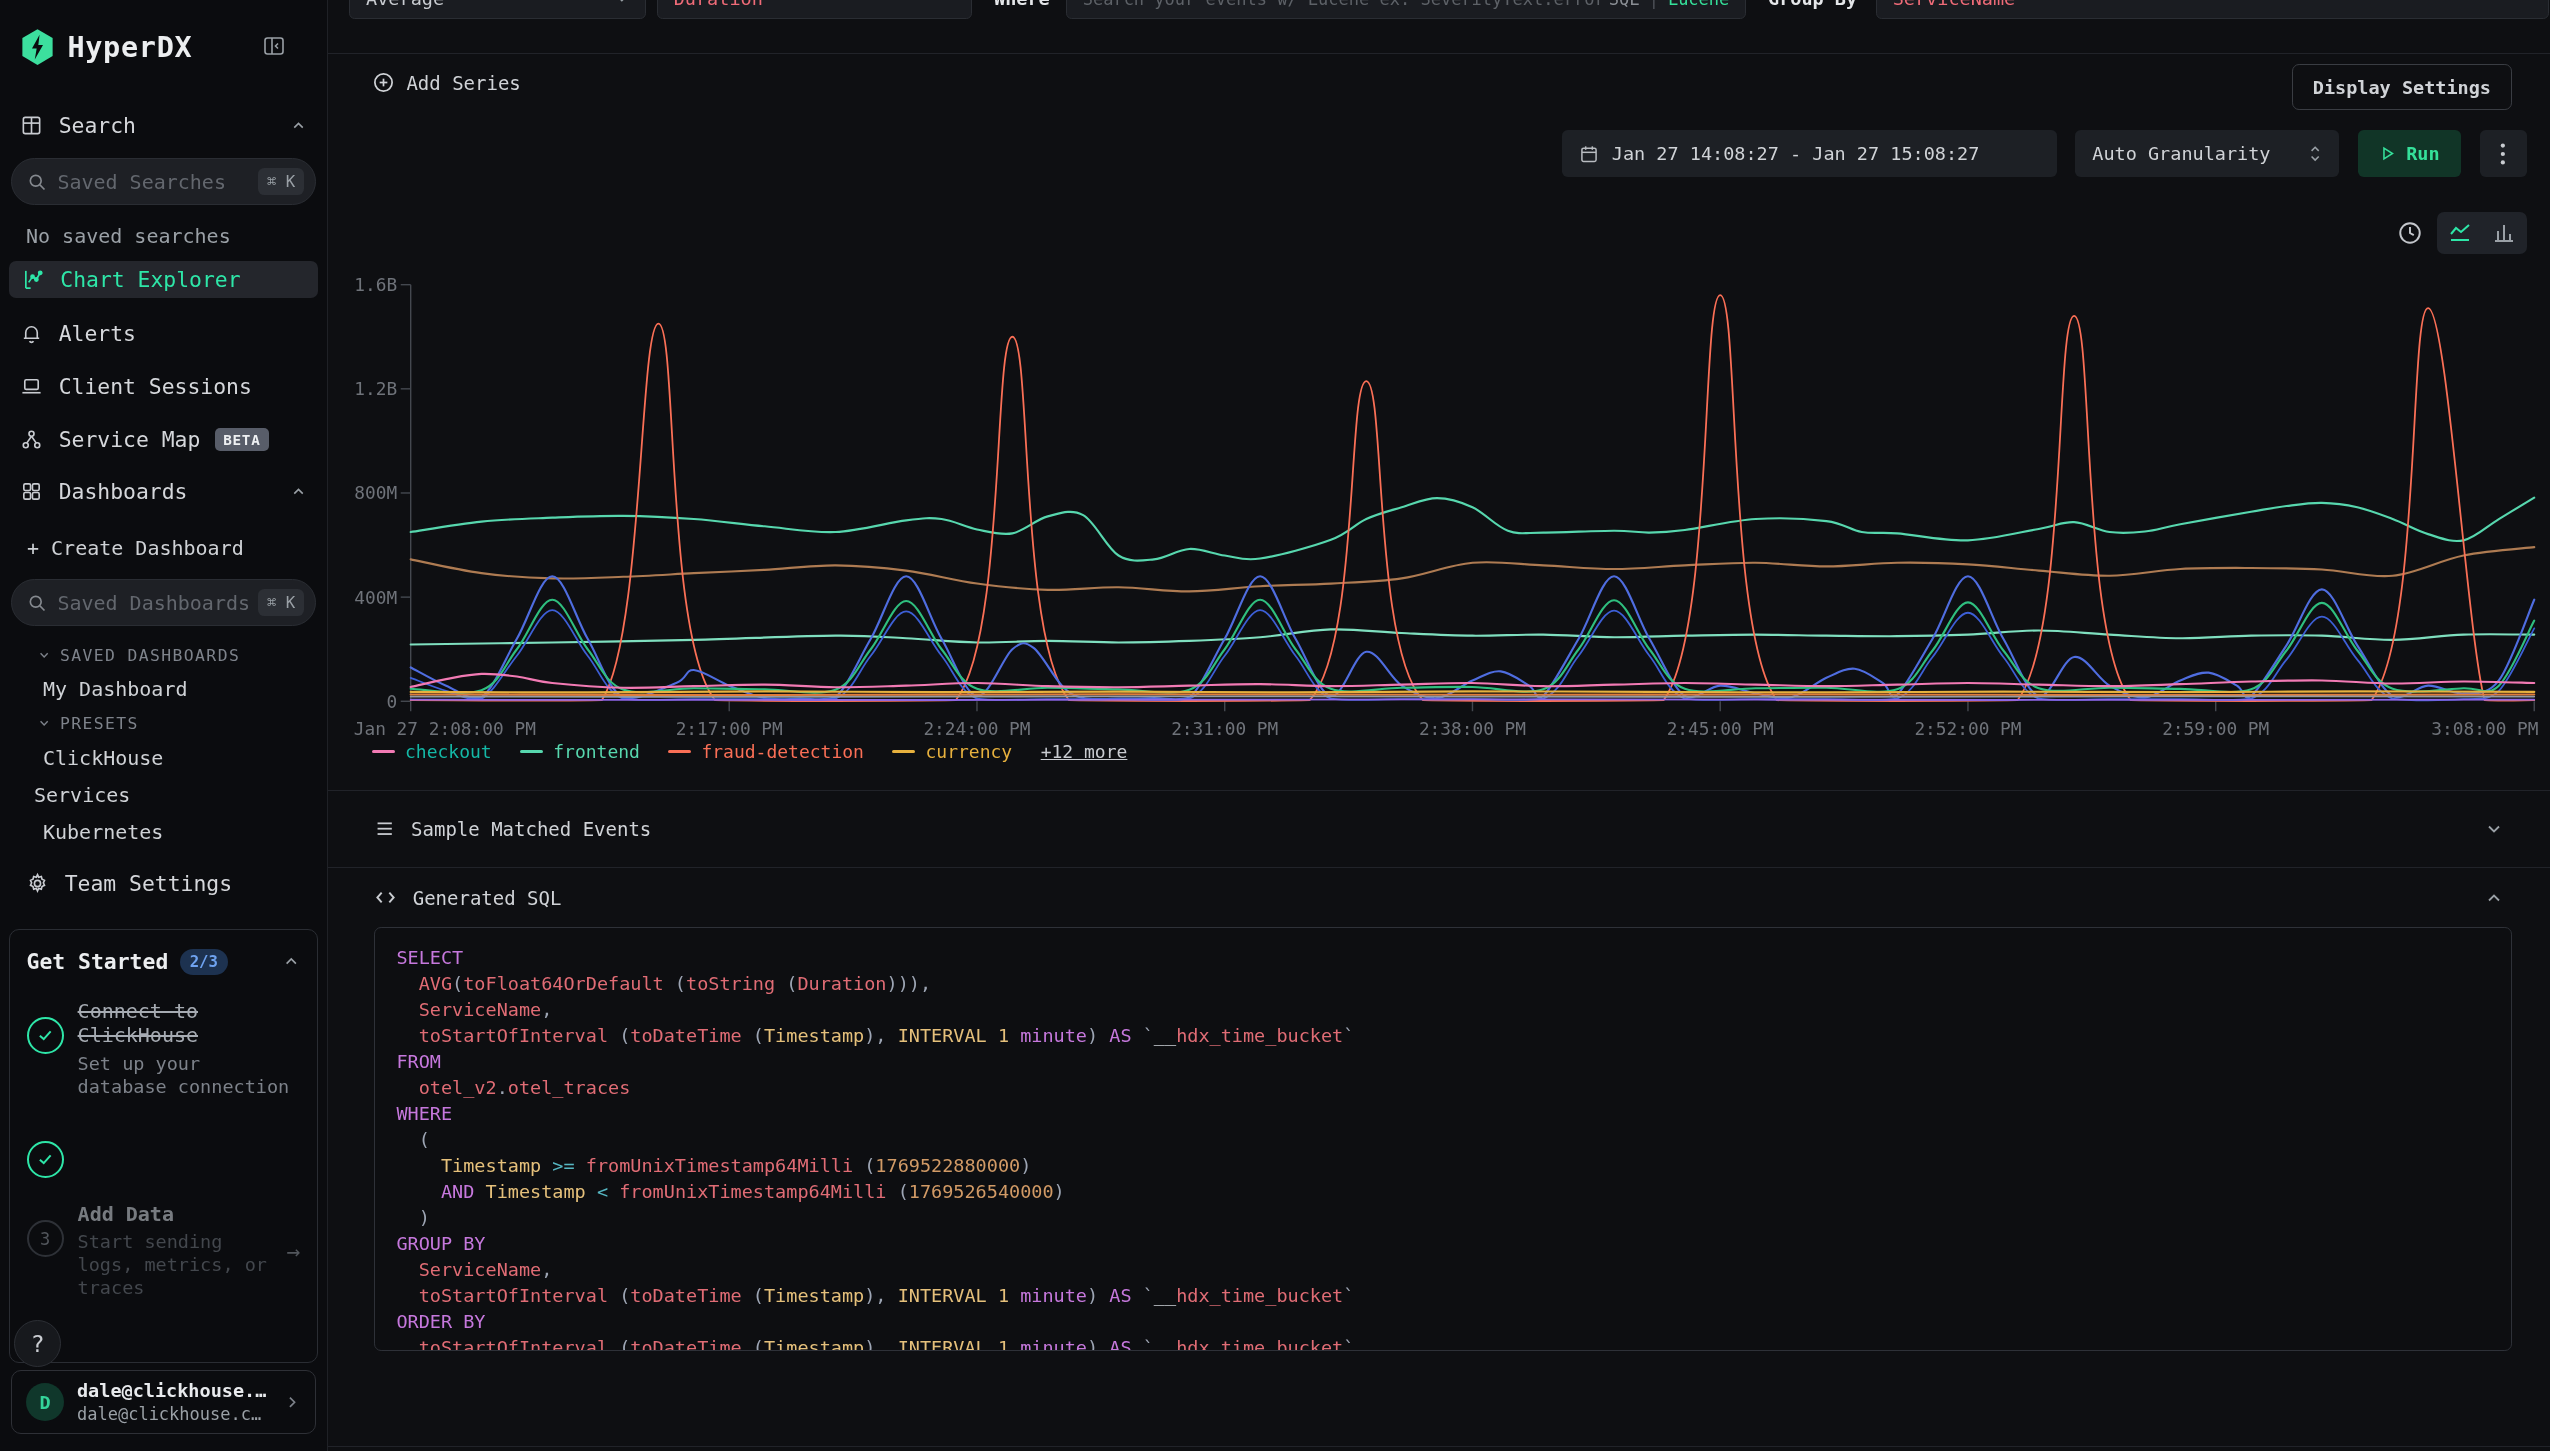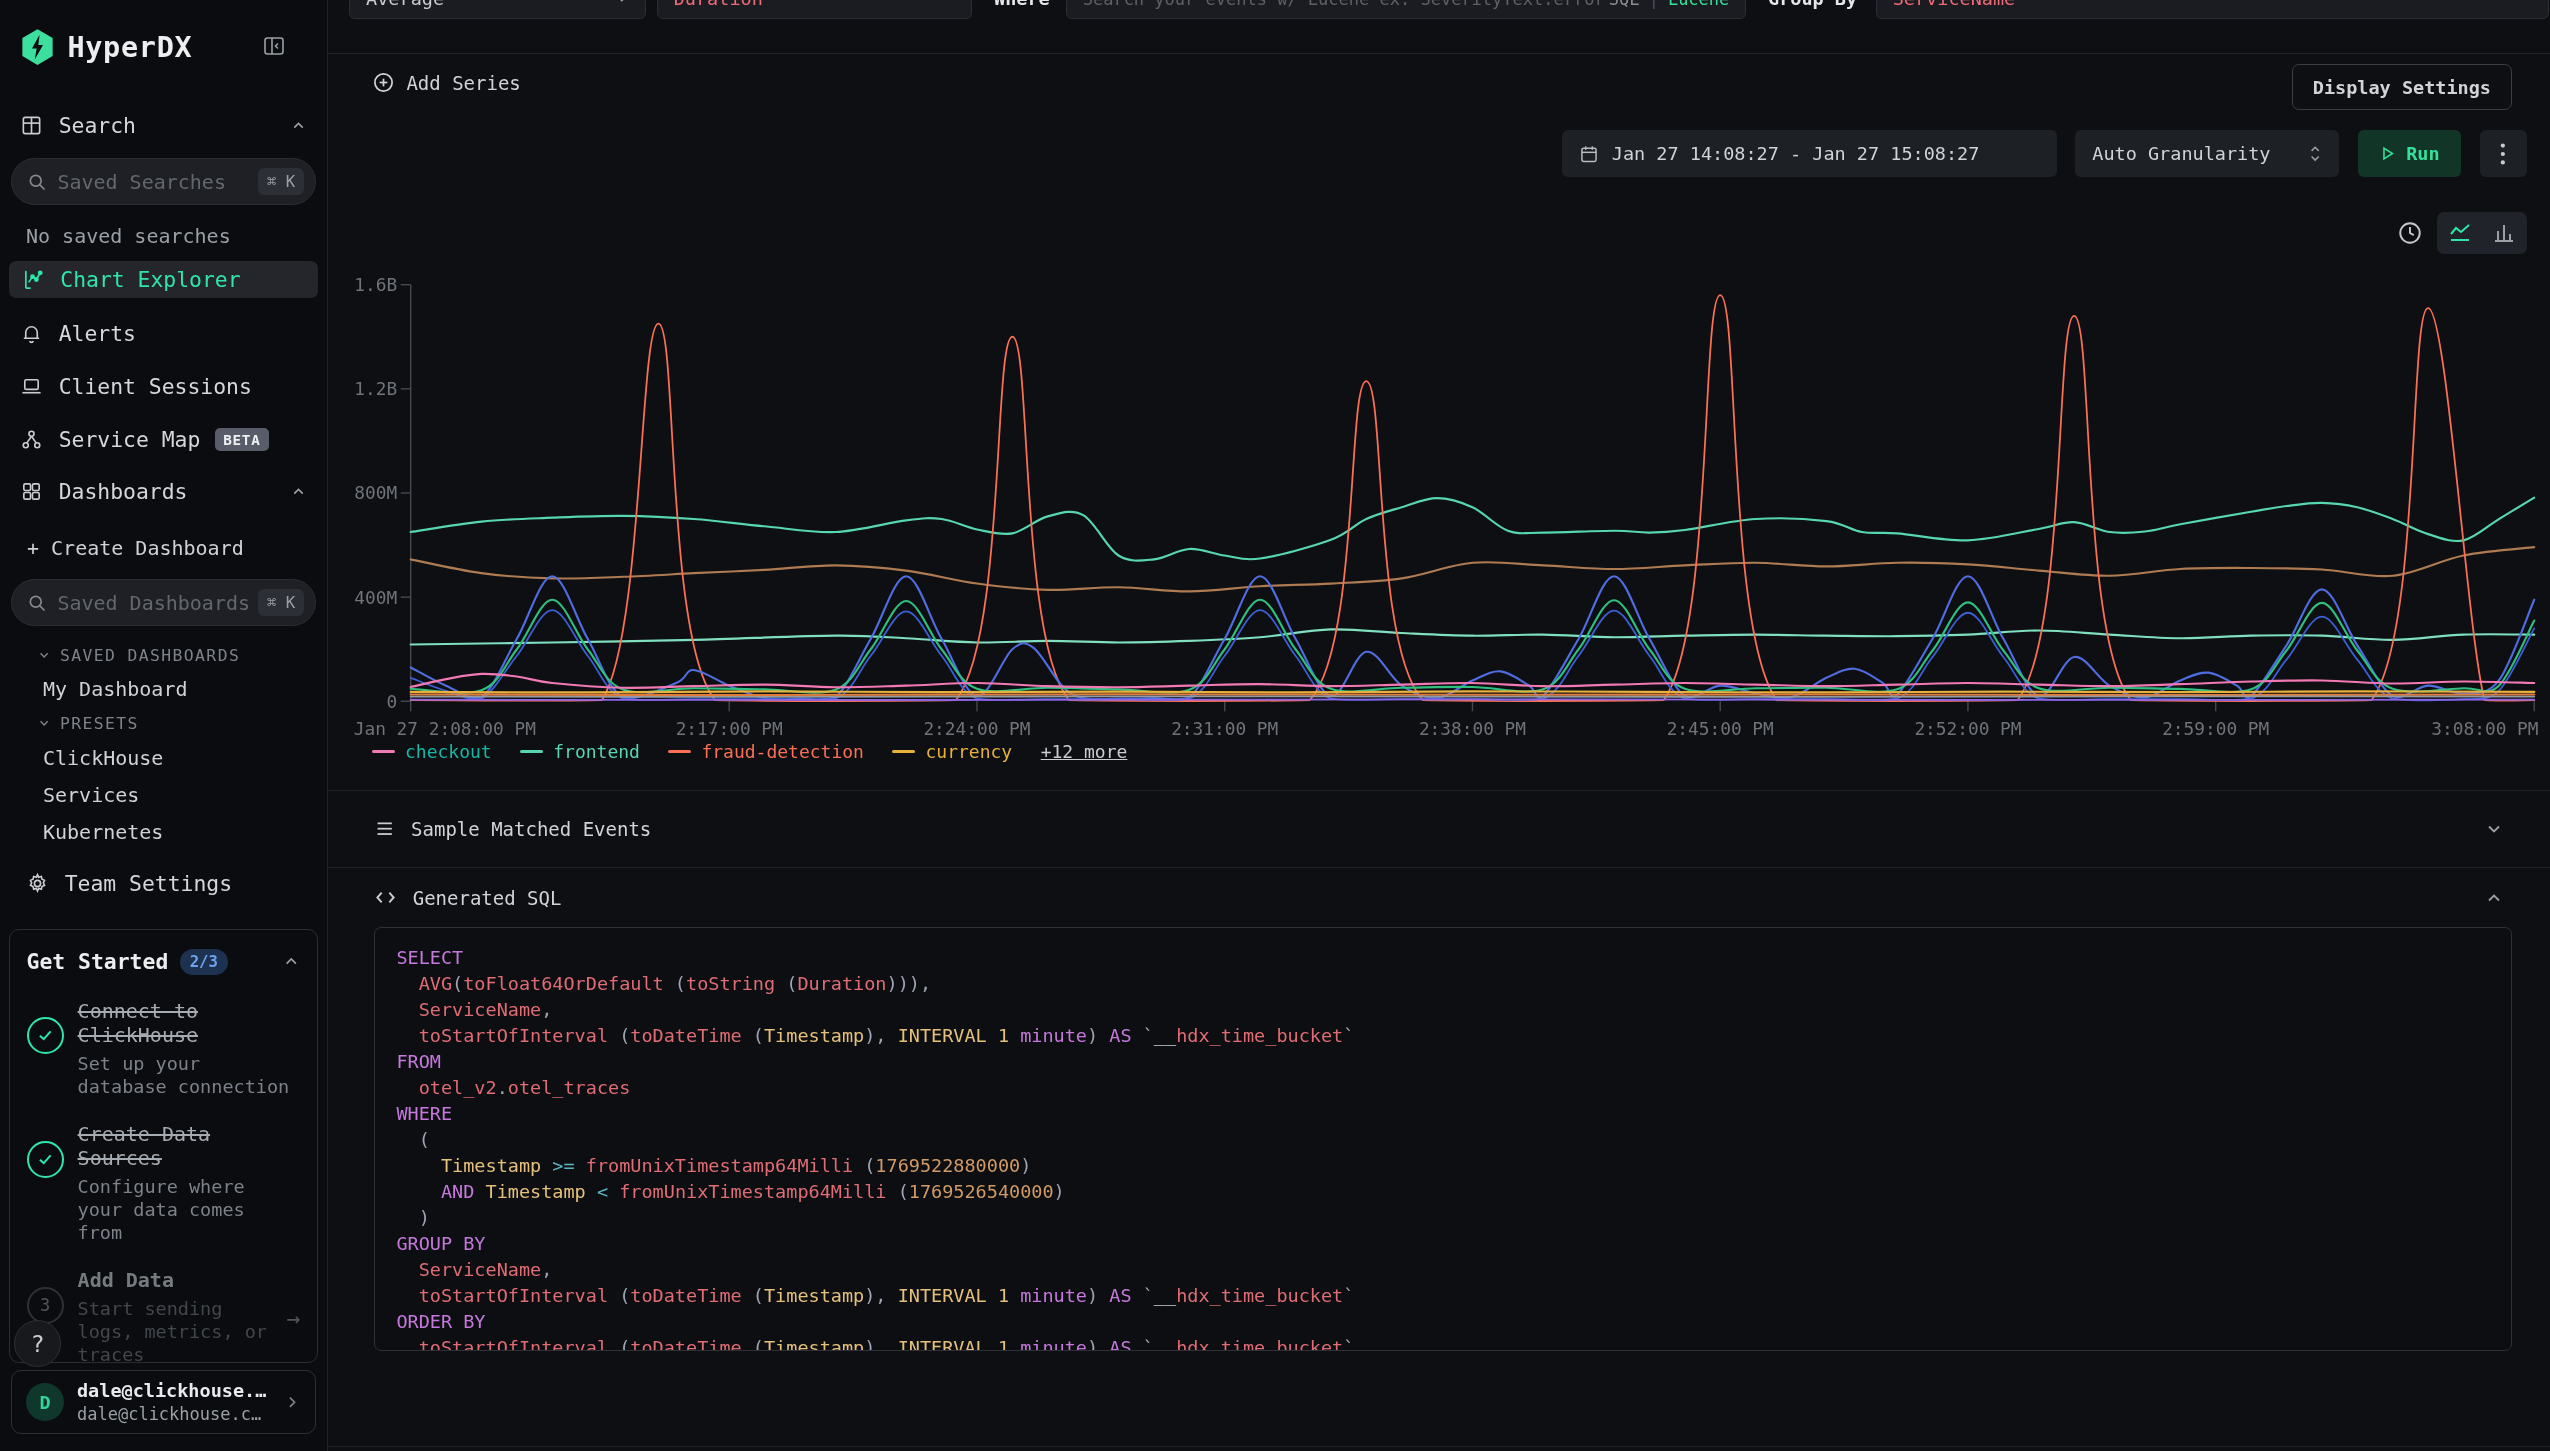--- a/index.html
+++ b/index.html
@@ -222,21 +222,21 @@
   </div>
   <div class="srow subhead" style="top:714px; padding-left:37px;">
     <svg width="14.3" height="14.3" viewBox="0 0 24 24" fill="none" stroke="#7e838b" stroke-width="2.4">
         <polyline points="6,9 12,15 18,9"></polyline>
       </svg>
     <span>PRESETS</span>
   </div>
   <div class="srow" style="top:746px; padding-left:43px;">
     <span class="subitem">ClickHouse</span>
   </div>
-  <div class="srow" style="top:783px; padding-left:43px;">
+  <div class="srow" style="top:783px; padding-left:34px;">
     <span class="subitem">Services</span>
   </div>
   <div class="srow" style="top:820px; padding-left:43px;">
     <span class="subitem">Kubernetes</span>
   </div>
 
   <div class="srow nav-item" style="top:865px;margin-left:6px;">
     <svg width="23" height="23" viewBox="0 0 24 24" fill="none" stroke="#c9ccd1" stroke-width="1.7">
       <circle cx="12" cy="12" r="3.2"></circle>
       <path d="M12 2.8 l1.2 2.6 2.8-.7 .7 2.8 2.6 1.2 -1.2 2.6 1.2 2.6 -2.6 1.2 -.7 2.8 -2.8-.7 -1.2 2.6 -1.2-2.6 -2.8 .7 -.7-2.8 -2.6-1.2 1.2-2.6 -1.2-2.6 2.6-1.2 .7-2.8 2.8 .7 Z"></path>
@@ -268,24 +268,20 @@
     </div>
 
     <div class="gs-item">
       <div class="gs-ic">
           <div class="gs-circle">
         <svg width="18.5" height="18.5" viewBox="0 0 24 24" fill="none" stroke="#2ee6a8" stroke-width="2.6">
               <polyline points="5,12.5 10,17 19,7"></polyline>
             </svg>
       </div>
         </div>
-      <div class="gs-txt">
-        <div class="gs-t done">Create Data Sources</div>
-        <div class="gs-d">Configure where your data comes from</div>
-      </div>
     </div>
 
     <div class="gs-item" style="opacity:.75;">
       <div class="gs-ic">
           <div class="gs-circle dim">
         <span>3</span>
       </div>
         </div>
       <div class="gs-txt">
         <div class="gs-t todo">Add Data</div>

